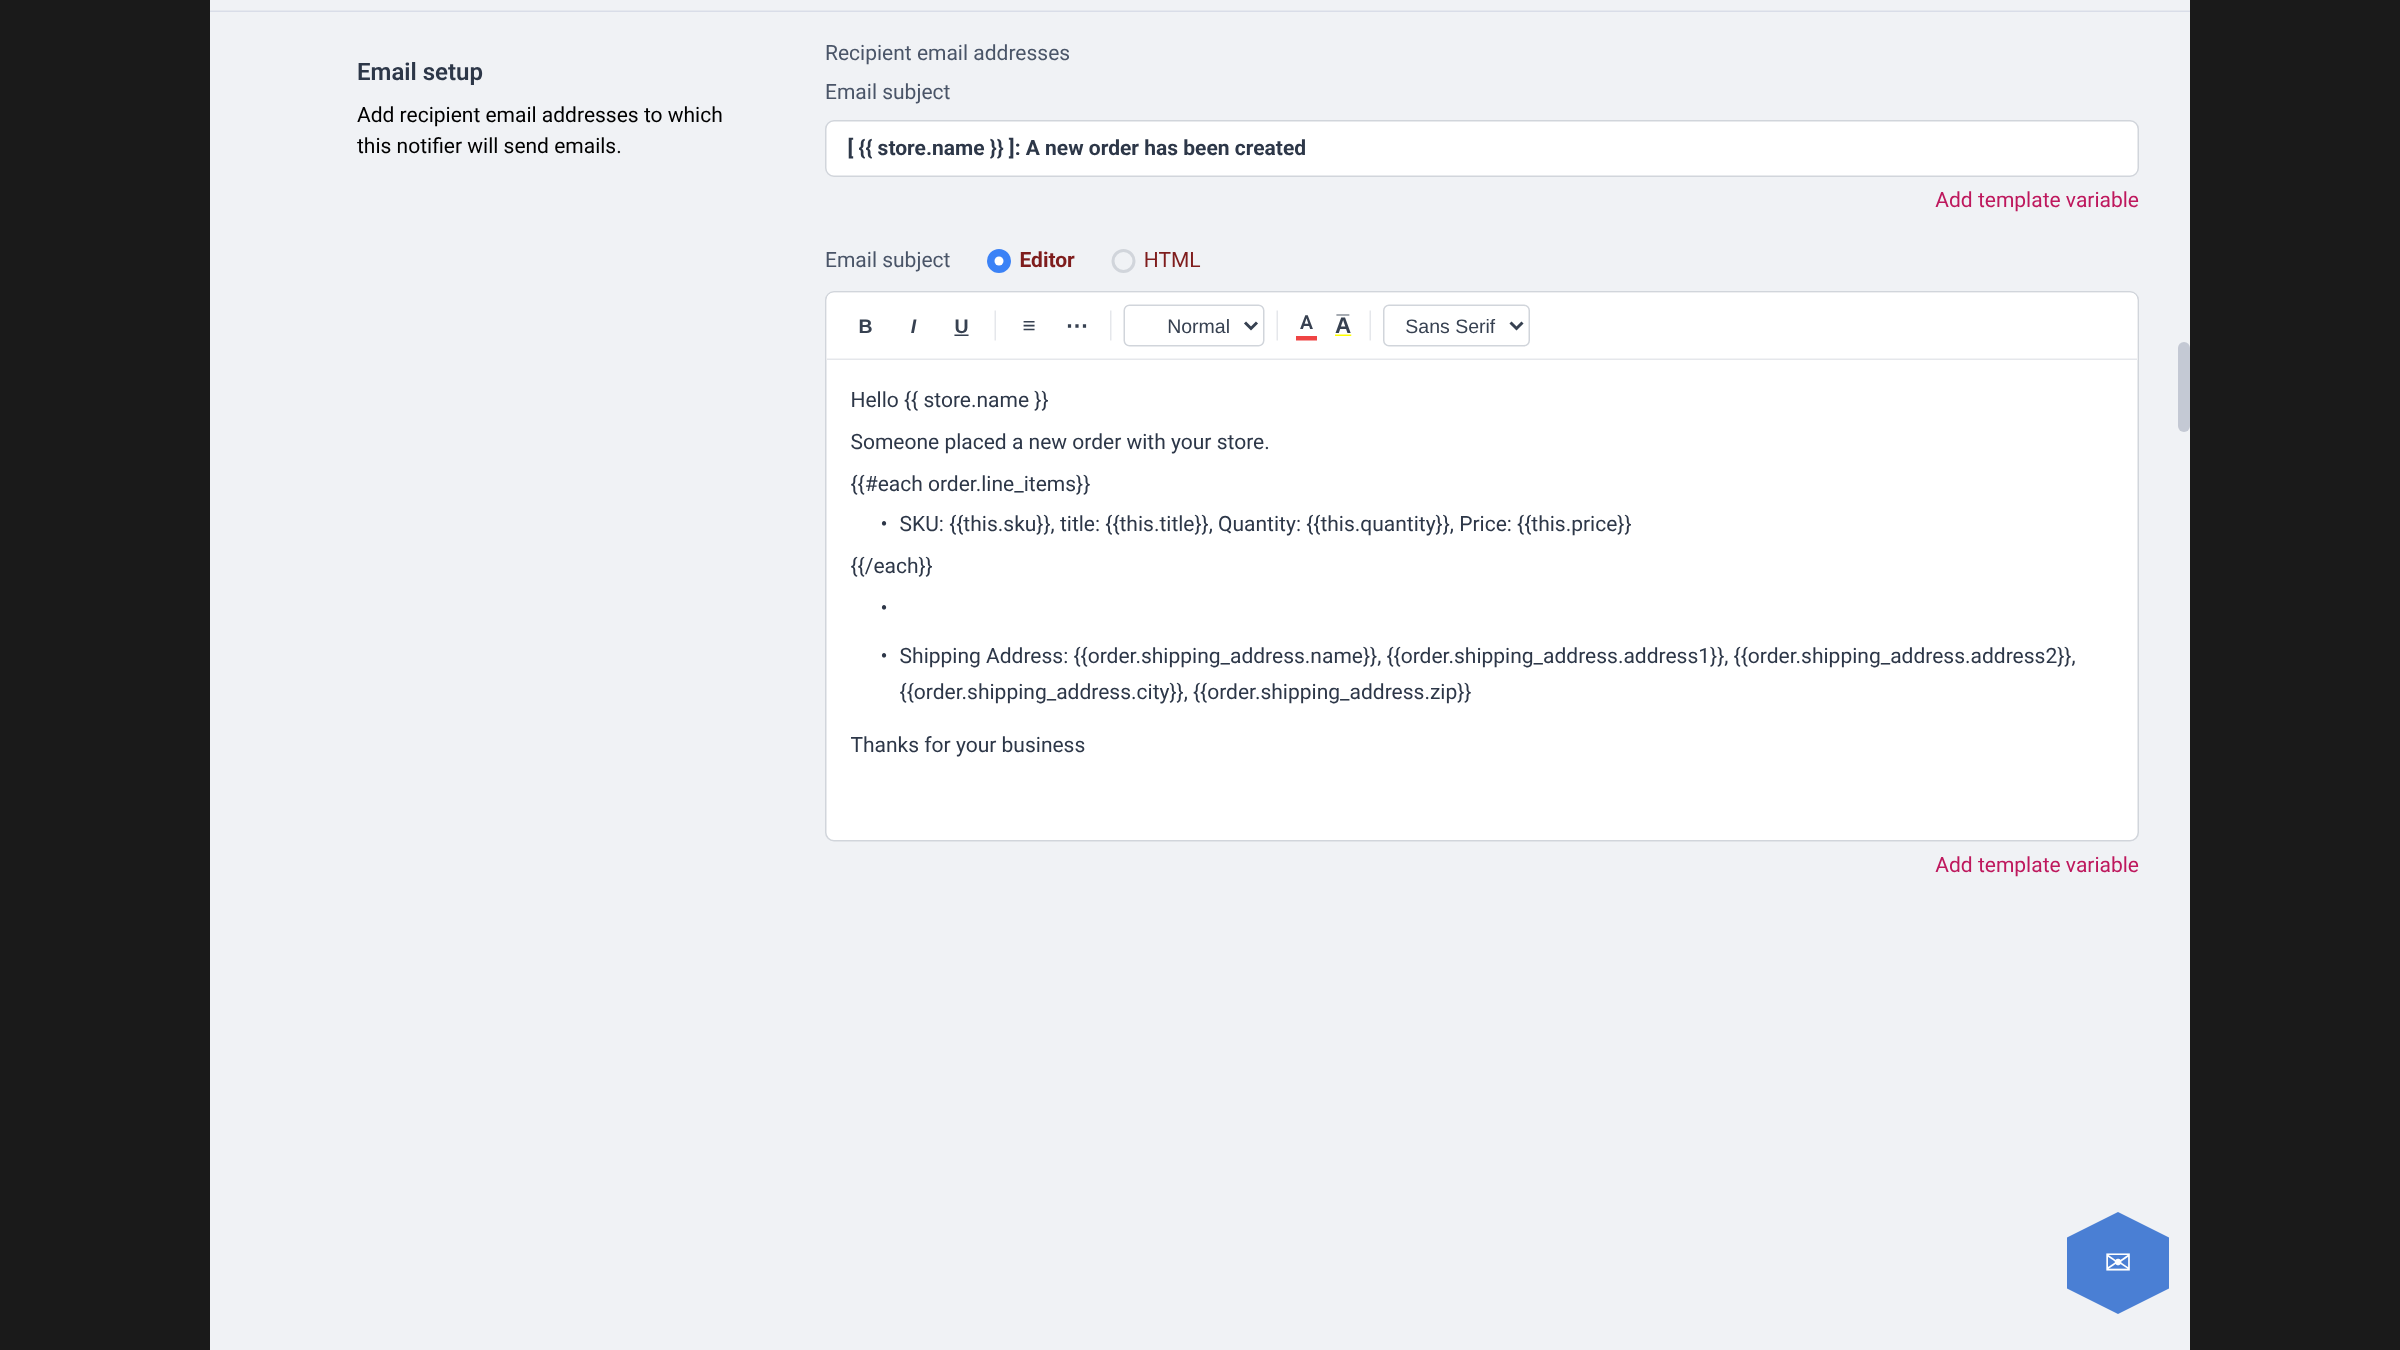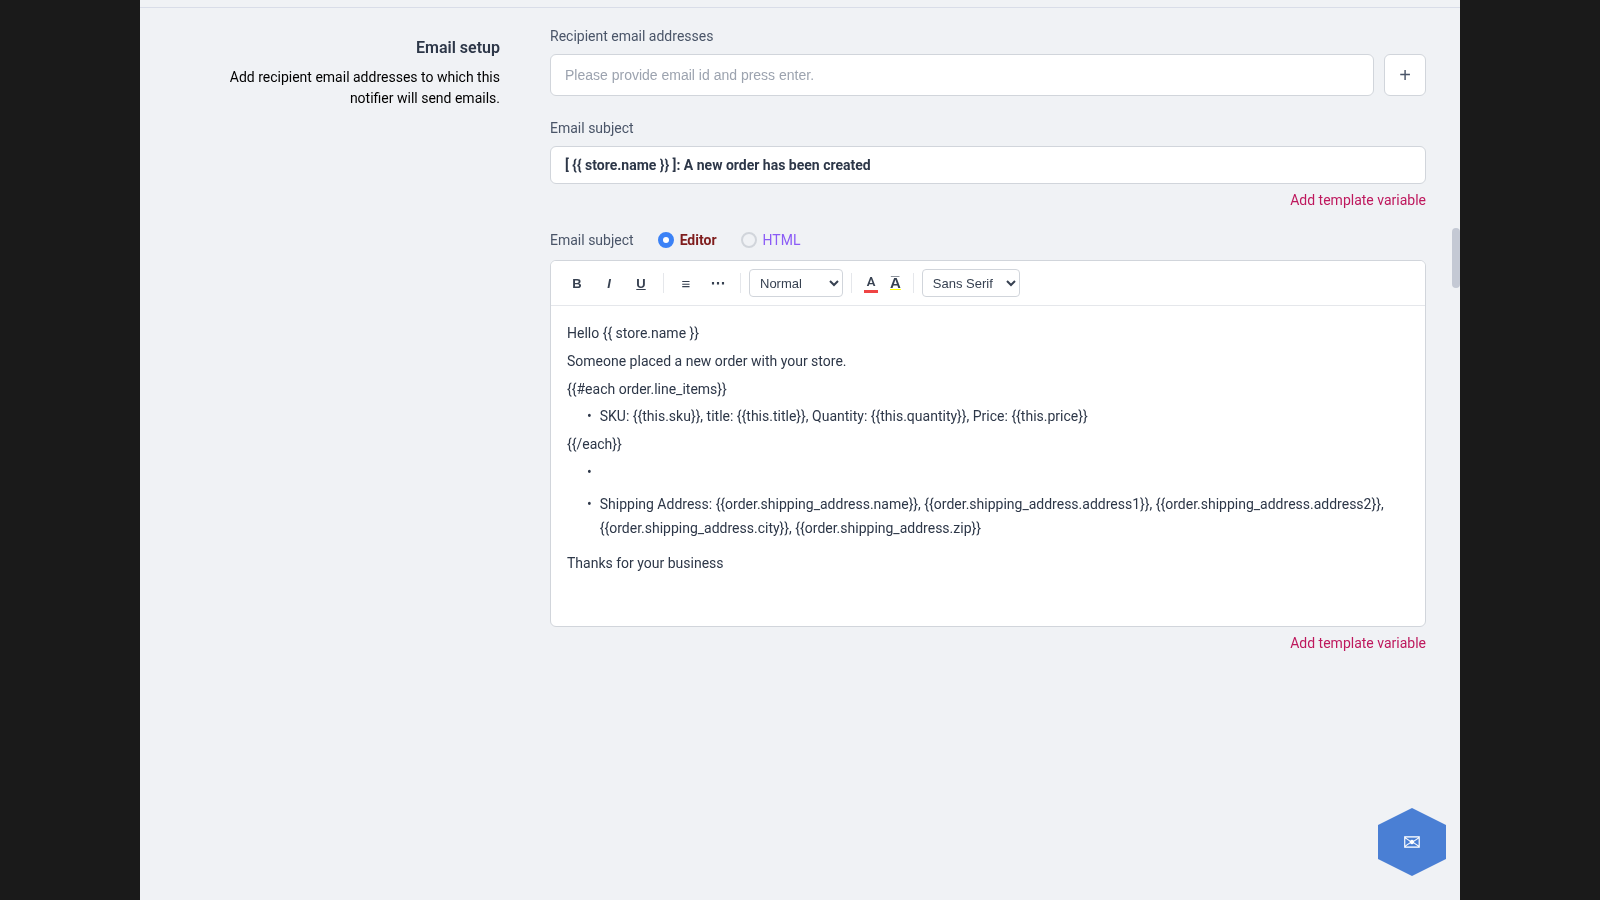--- a/index.html
+++ b/index.html
@@ -36,23 +36,22 @@
     }
 
     .content-area {
       display: flex;
       flex: 1;
       overflow: hidden;
     }
 
     .left-panel {
       width: 390px;
-      padding: 30px 30px 30px 46px;
+      padding: 30px 30px 30px 98px;
       flex-shrink: 0;
-      text-align: right;
     }
 
     .left-panel-title {
       font-size: 16px;
       font-weight: 600;
       color: #2d3748;
       margin-bottom: 10px;
     }
 
     .left-panel-desc {
@@ -181,21 +180,21 @@
       border-radius: 50%;
       background: #fff;
     }
 
     .radio-label-active {
       color: #7f1d1d;
       font-weight: 700;
     }
 
     .radio-label {
-      color: #8b5cf6;
+      color: #7f1d1d;
     }
 
     .editor-container {
       border: 1px solid #d1d5db;
       border-radius: 6px;
       background: #fff;
       overflow: hidden;
     }
 
     .editor-toolbar {
@@ -236,20 +235,21 @@
     .toolbar-select {
       height: 28px;
       border: 1px solid #d1d5db;
       border-radius: 4px;
       padding: 0 6px;
       font-size: 13px;
       color: #374151;
       background: #fff;
       cursor: pointer;
       outline: none;
+      text-align: right;
     }
 
     .font-color-btn {
       display: flex;
       flex-direction: column;
       align-items: center;
       gap: 1px;
       cursor: pointer;
       padding: 2px 4px;
     }
@@ -357,24 +357,20 @@
   <div class="content-area">
 
     <div class="left-panel">
       <div class="left-panel-title">Email setup</div>
       <div class="left-panel-desc">Add recipient email addresses to which this notifier will send emails.</div>
     </div>
 
     <div class="main-panel">
 
       <div class="section-label">Recipient email addresses</div>
-      <div class="email-input-row">
-        <input type="text" class="email-input" placeholder="Please provide email id and press enter." style="">
-        <button class="add-btn">+</button>
-      </div>
 
       <div class="email-subject-section">
         <div class="section-label">Email subject</div>
         <div class="subject-input-wrapper">[ {{ store.name }} ]: A new order has been created</div>
         <a class="add-template-link">Add template variable</a>
       </div>
 
       <div class="email-message-section">
         <div class="message-header">
           <span class="message-label">Email subject</span>

